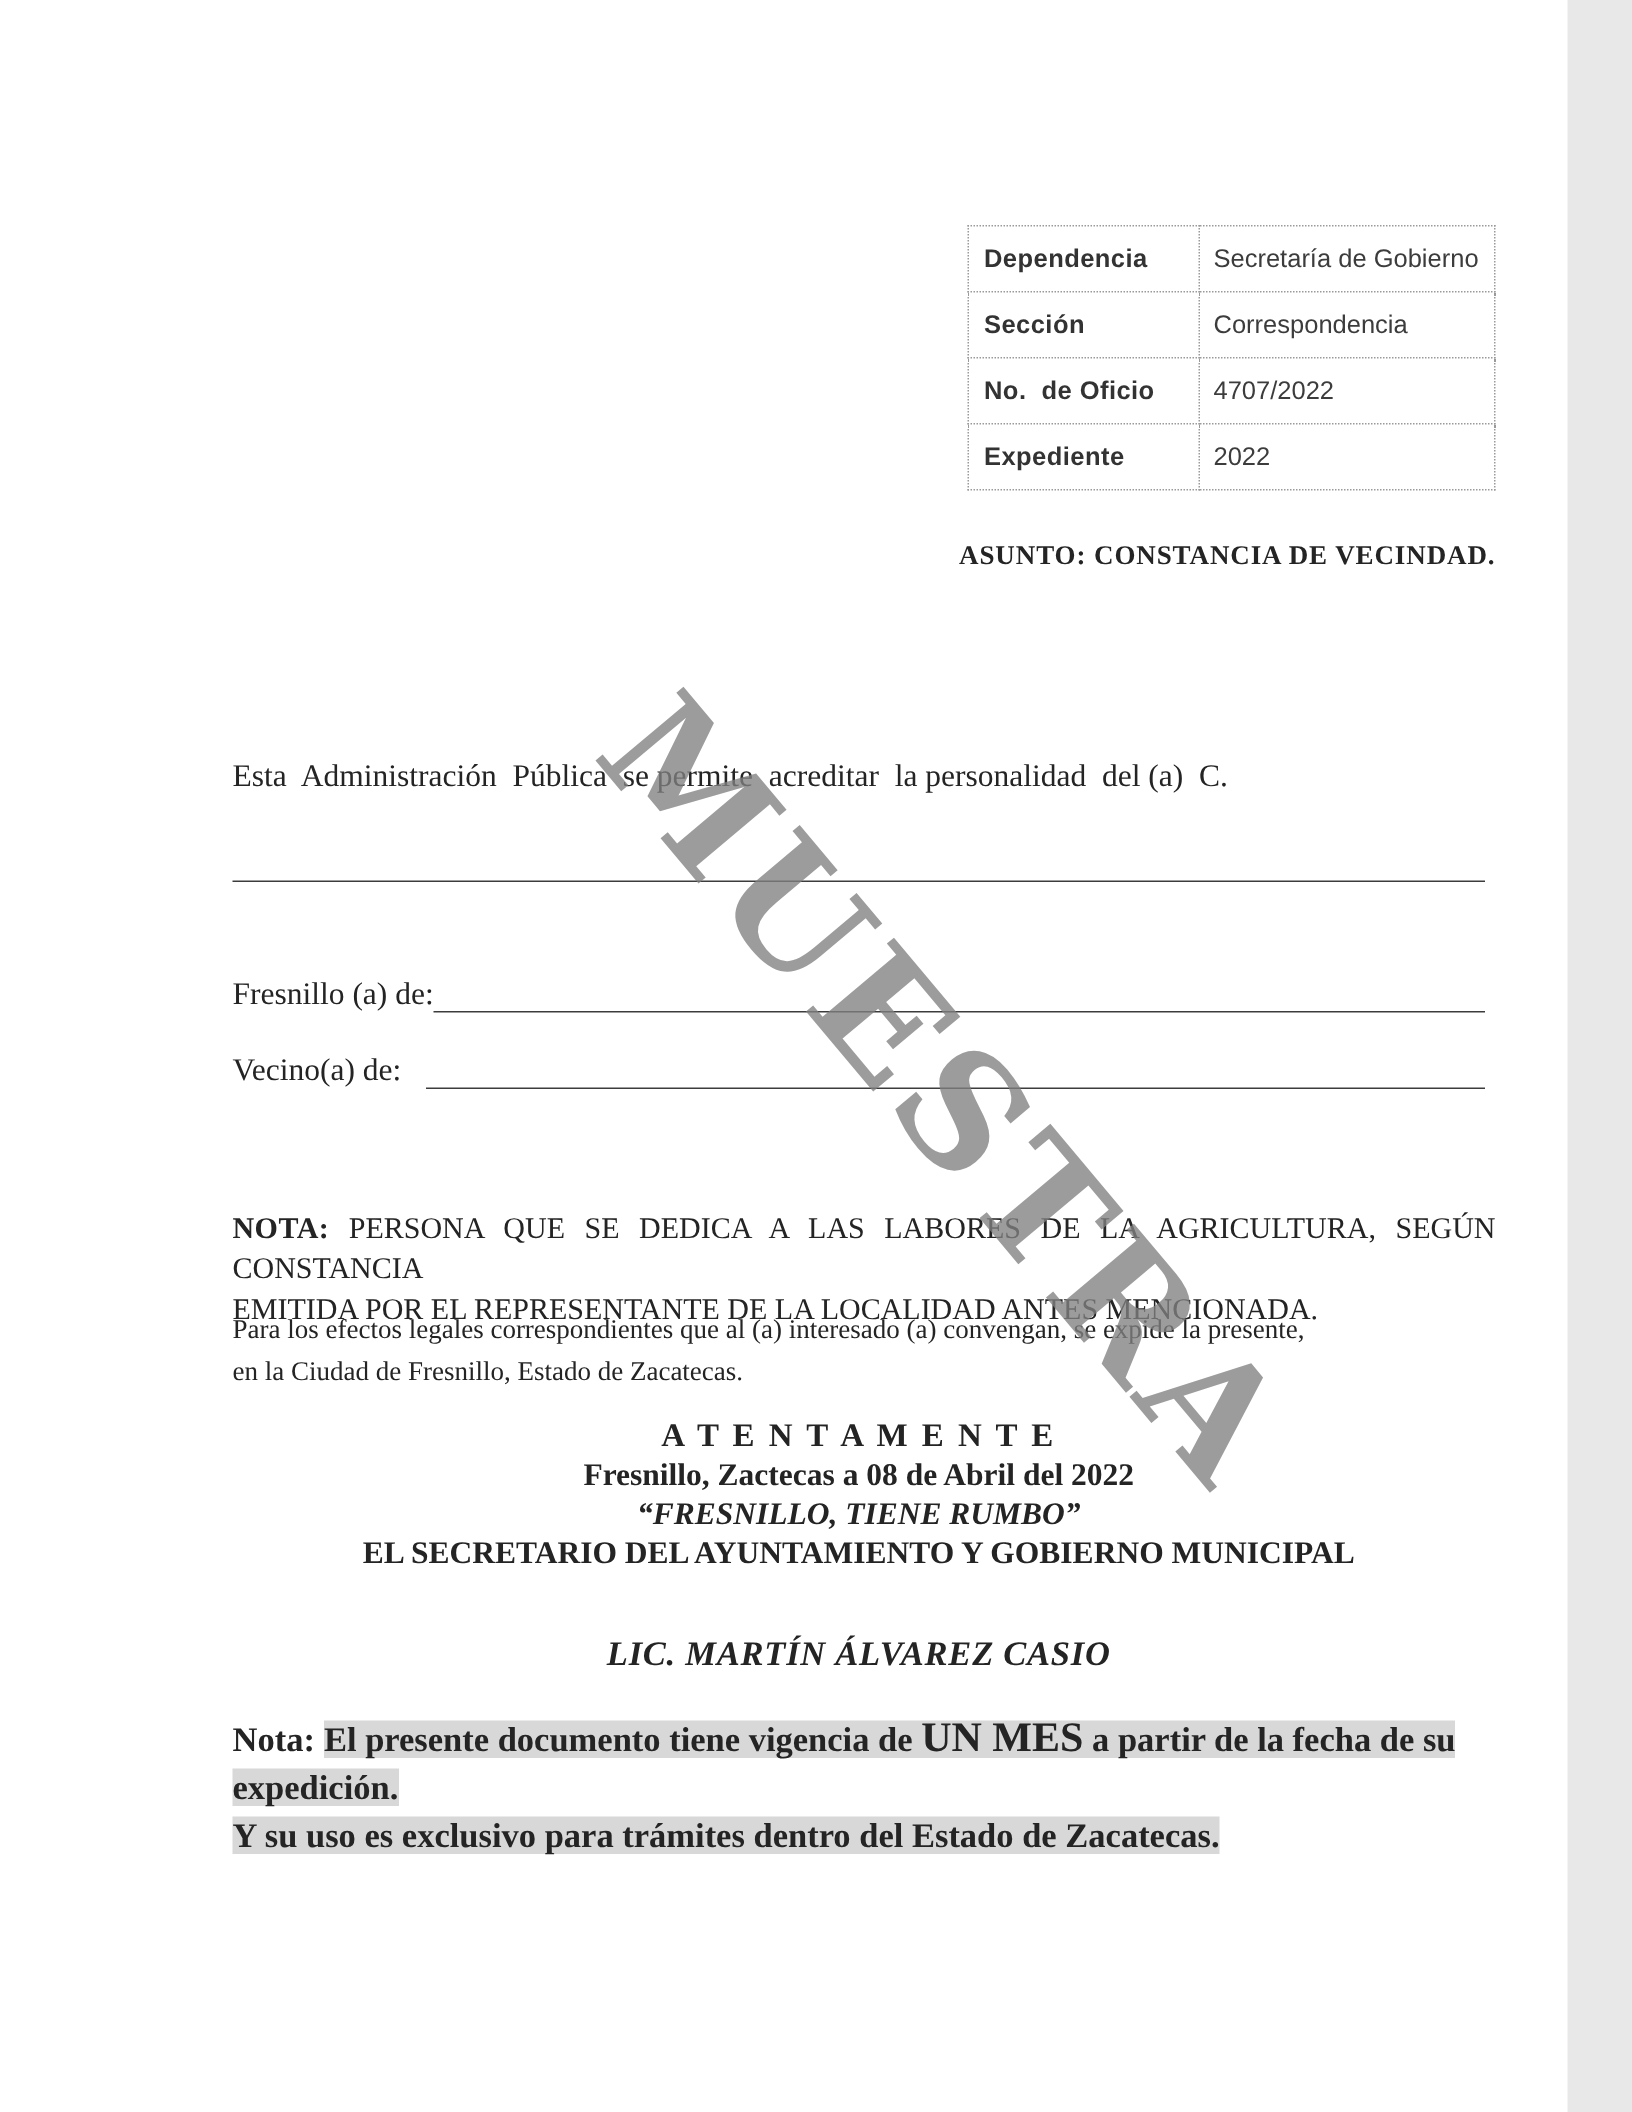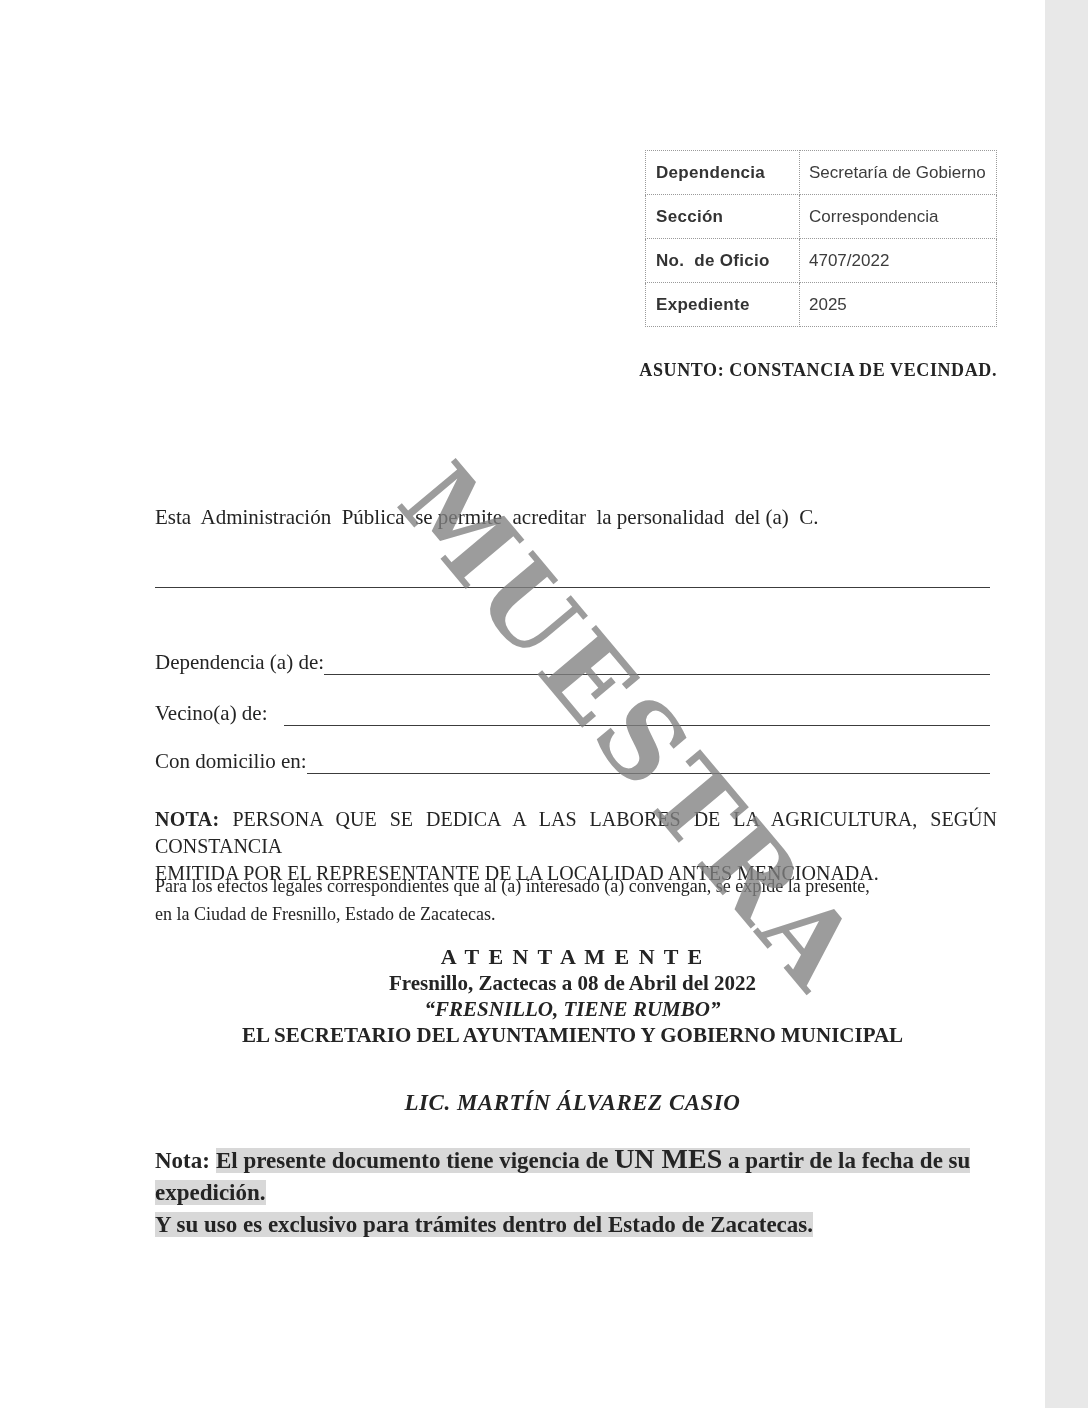--- a/index.html
+++ b/index.html
@@ -127,43 +127,39 @@
       <tr>
         <td class="lbl">Sección</td>
         <td class="val">Correspondencia</td>
       </tr>
       <tr>
         <td class="lbl">No.  de Oficio</td>
         <td class="val">4707/2022</td>
       </tr>
       <tr>
         <td class="lbl">Expediente</td>
-        <td class="val">2025</td>
+        <td class="val">2022</td>
       </tr>
     </tbody>
   </table>
 
   <div class="subject">ASUNTO: CONSTANCIA DE VECINDAD.</div>
 
 
   <div class="intro">Esta  Administración  Pública  se permite  acreditar  la personalidad  del (a)  C.</div>
 
   <div class="rule rule-blank"></div>
 
   <div class="field-row row-origin">
-    <span>Dependencia (a) de:</span>
+    <span>Fresnillo (a) de:</span>
     <span class="fill"></span>
   </div>
   <div class="field-row row-vecino">
     <span>Vecino(a) de:</span>
     <span class="gap8"></span>
-    <span class="fill"></span>
-  </div>
-  <div class="field-row row-domicilio">
-    <span>Con domicilio en:</span>
     <span class="fill"></span>
   </div>
 
   <div class="nota-caps">
     <div class="l1"><b>NOTA:</b><span> PERSONA QUE SE DEDICA A LAS LABORES DE LA AGRICULTURA, SEGÚN CONSTANCIA</span></div>
     <div>EMITIDA POR EL REPRESENTANTE DE LA LOCALIDAD ANTES MENCIONADA.</div>
   </div>
 
   <div class="closing">
     <div>Para los efectos legales correspondientes que al (a) interesado (a) convengan, se expide la presente,</div>

